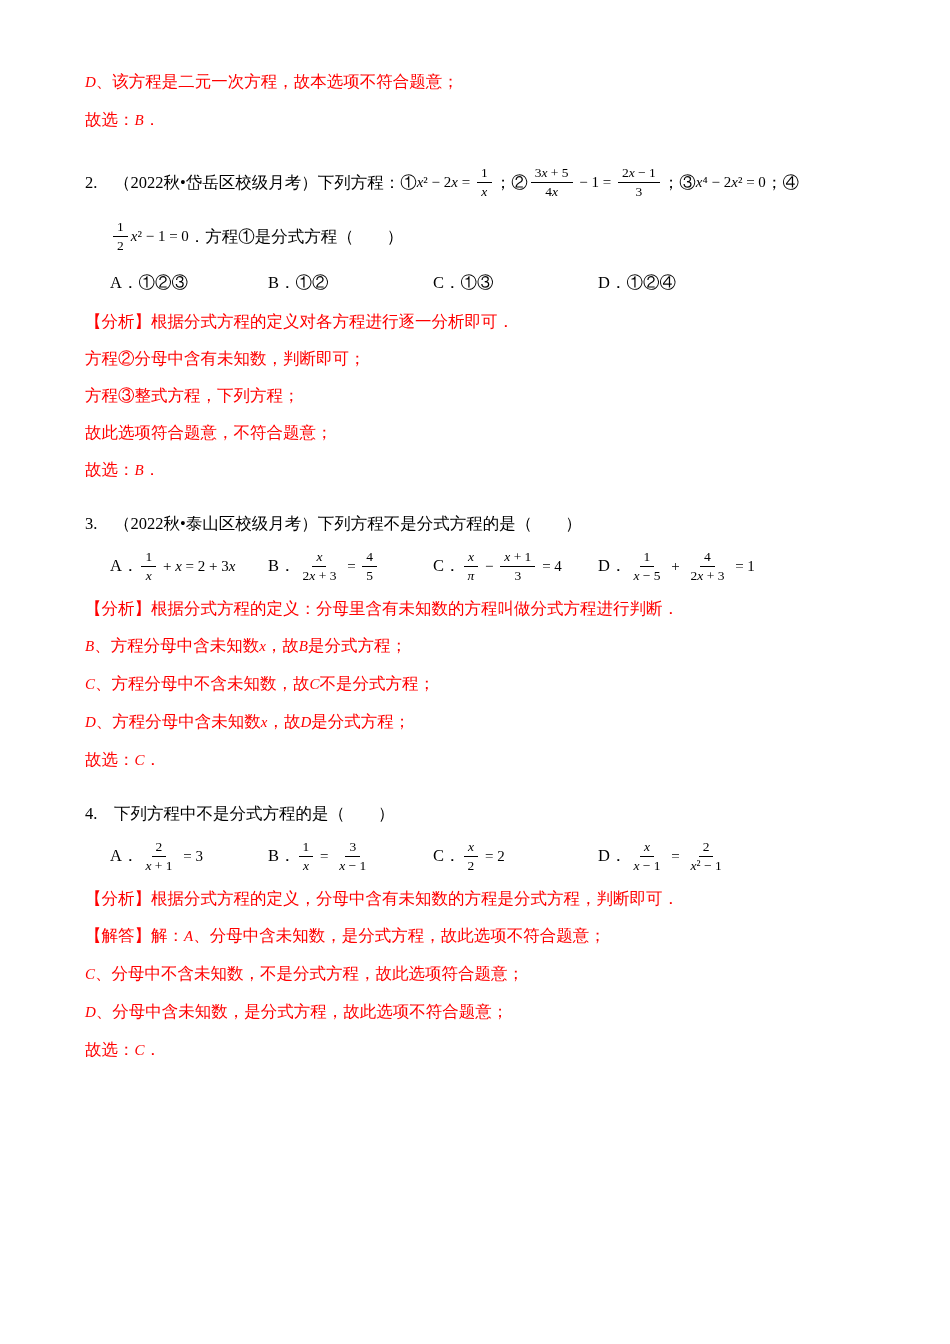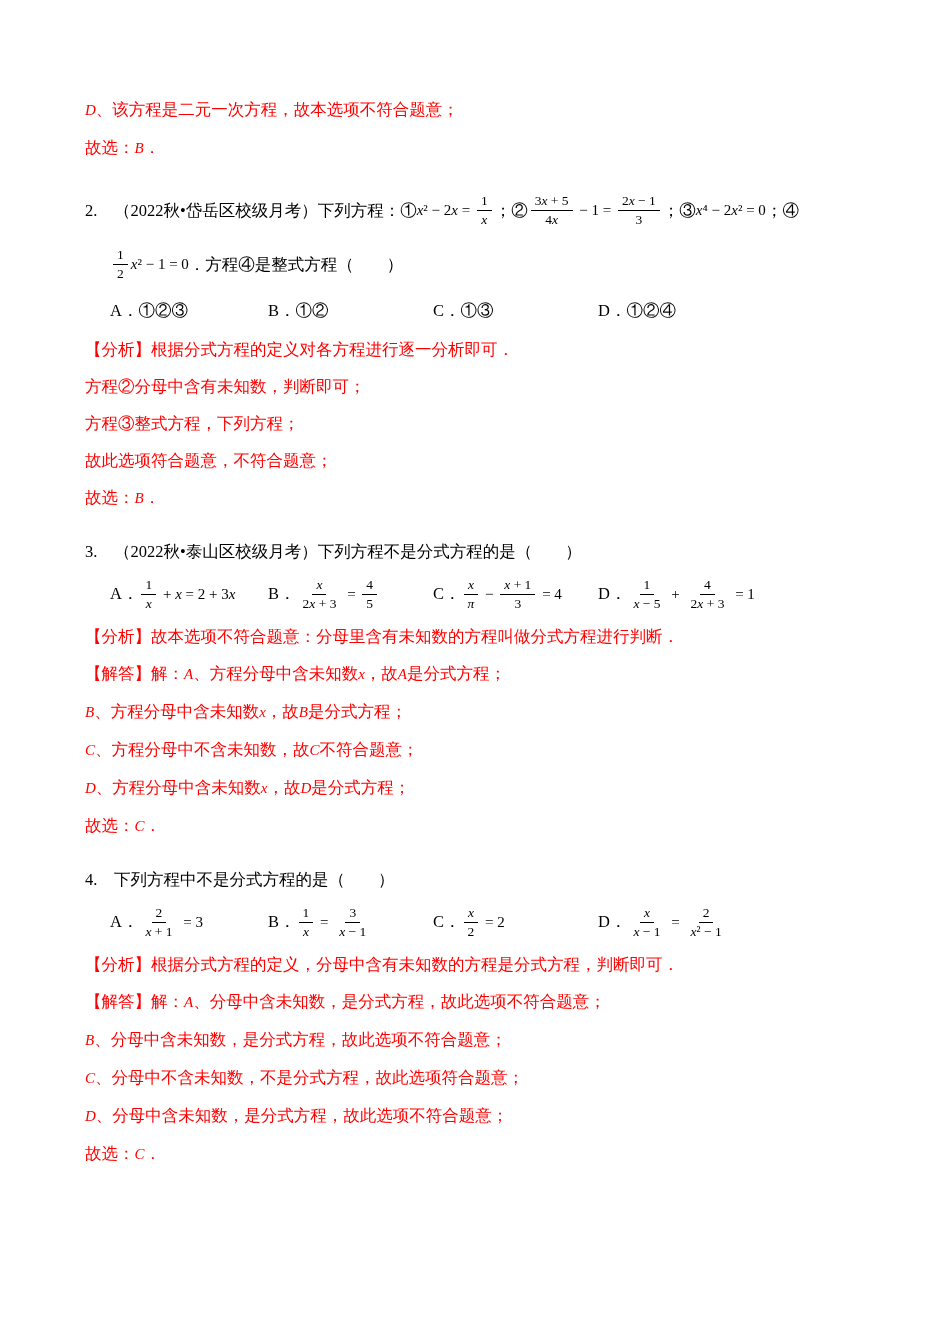--- a/index.html
+++ b/index.html
@@ -6,21 +6,21 @@
   html, body {
     width: 950px; height: 1344px;
     background: #ffffff;
     overflow: hidden;
   }
   body {
     font-family: "Liberation Serif", "DejaVu Serif", serif;
     color: #000000;
     font-size: 16.5px;
   }
-  .page { padding: 98px 64px 0 85px; }
+  .page { padding: 70px 64px 0 85px; }
 
   .para { line-height: 23px; margin-bottom: 14px; }
   .red  { color: var(--red, #ff0000); }
 
   
   .fline { display: flex; align-items: center; flex-wrap: wrap; min-height: 40px; }
 
   .txt  { white-space: pre-wrap; }
   .math {
     font-family: "Liberation Serif", "DejaVu Serif", serif;
@@ -83,21 +83,21 @@
       <span class="txt">；③</span>
       <span class="math"><i>x</i>⁴ − 2<i>x</i>² = 0</span>
       <span class="txt">；④</span>
     </div>
   <div class="para fline indent">
       <span class="frac">
         <span class="num">1</span>
         <span class="den">2</span>
       </span>
       <span class="math"><i>x</i>² − 1 = 0</span>
-      <span class="txt">．方程④是整式方程（　　）</span>
+      <span class="txt">．方程①是分式方程（　　）</span>
     </div>
   <div class="options">
     <span class="opt">
         <span class="txt">A．①②③</span>
       </span>
     <span class="opt">
         <span class="txt">B．①②</span>
       </span>
     <span class="opt">
         <span class="txt">C．①③</span>
@@ -154,24 +154,23 @@
           <span class="den"><i>x</i> − 5</span>
         </span>
         <span class="math"> + </span>
         <span class="frac">
           <span class="num">4</span>
           <span class="den">2<i>x</i> + 3</span>
         </span>
         <span class="math"> = 1</span>
       </span>
   </div>
-  <p class="para red"><span class="txt">【分析】故本选项不符合题意：分母里含有未知数的方程叫做分式方程进行判断．</span></p>
-  <p class="para red"><span class="txt">【解答】解：</span><span class="math"><i>A</i></span><span class="txt">、方程分母中含未知数</span><span class="math"><i>x</i></span><span class="txt">，故</span><span class="math"><i>A</i></span><span class="txt">是分式方程；</span></p>
+  <p class="para red"><span class="txt">【分析】根据分式方程的定义：分母里含有未知数的方程叫做分式方程进行判断．</span></p>
   <p class="para red"><span class="math"><i>B</i></span><span class="txt">、方程分母中含未知数</span><span class="math"><i>x</i></span><span class="txt">，故</span><span class="math"><i>B</i></span><span class="txt">是分式方程；</span></p>
-  <p class="para red"><span class="math"><i>C</i></span><span class="txt">、方程分母中不含未知数，故</span><span class="math"><i>C</i></span><span class="txt">不符合题意；</span></p>
+  <p class="para red"><span class="math"><i>C</i></span><span class="txt">、方程分母中不含未知数，故</span><span class="math"><i>C</i></span><span class="txt">不是分式方程；</span></p>
   <p class="para red"><span class="math"><i>D</i></span><span class="txt">、方程分母中含未知数</span><span class="math"><i>x</i></span><span class="txt">，故</span><span class="math"><i>D</i></span><span class="txt">是分式方程；</span></p>
   <p class="para red"><span class="txt">故选：</span><span class="math"><i>C</i></span><span class="txt">．</span></p>
 
   <p class="para q-first"><span class="txt">4.　下列方程中不是分式方程的是（　　）</span></p>
   <div class="options">
     <span class="opt">
         <span class="txt">A．</span>
         <span class="frac">
           <span class="num">2</span>
           <span class="den"><i>x</i> + 1</span>
@@ -206,18 +205,17 @@
         </span>
         <span class="math"> = </span>
         <span class="frac">
           <span class="num">2</span>
           <span class="den"><i>x</i>² − 1</span>
         </span>
       </span>
   </div>
   <p class="para red"><span class="txt">【分析】根据分式方程的定义，分母中含有未知数的方程是分式方程，判断即可．</span></p>
   <p class="para red"><span class="txt">【解答】解：</span><span class="math"><i>A</i></span><span class="txt">、分母中含未知数，是分式方程，故此选项不符合题意；</span></p>
-  <p class="para red"><span class="math"><i>B</i></span><span class="txt">、分母中含未知数，是分式方程，故此选项不符合题意；</span></p>
   <p class="para red"><span class="math"><i>C</i></span><span class="txt">、分母中不含未知数，不是分式方程，故此选项符合题意；</span></p>
   <p class="para red"><span class="math"><i>D</i></span><span class="txt">、分母中含未知数，是分式方程，故此选项不符合题意；</span></p>
   <p class="para red"><span class="txt">故选：</span><span class="math"><i>C</i></span><span class="txt">．</span></p>
 
 </div>
 
 </body></html>

